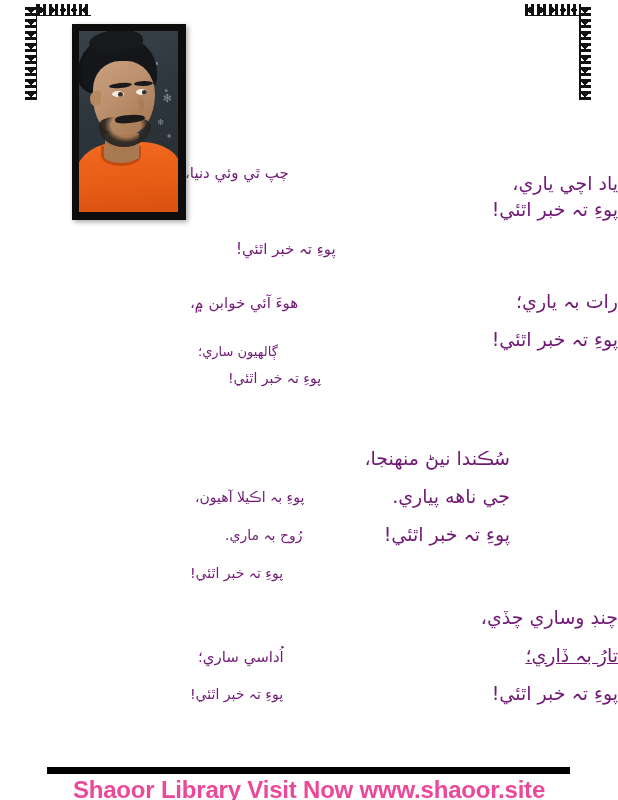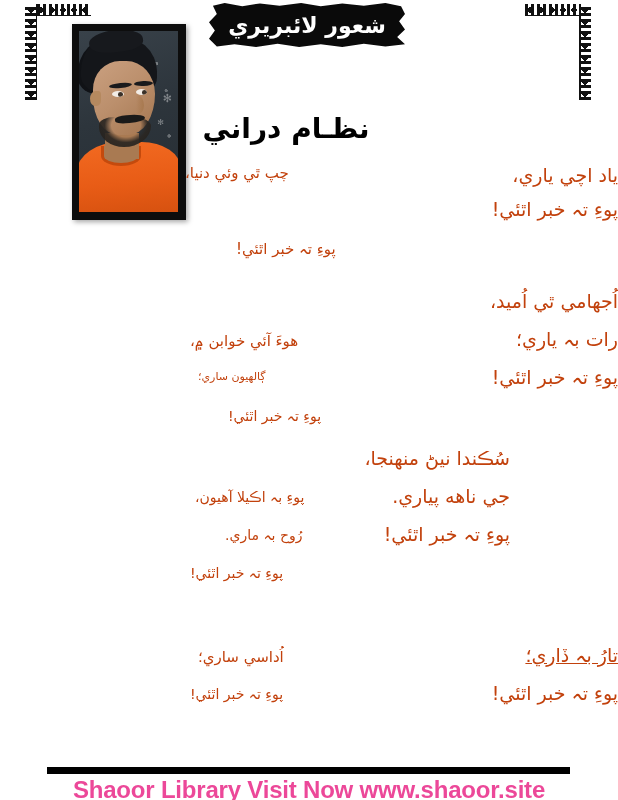--- a/index.html
+++ b/index.html
@@ -295,21 +295,21 @@
   }
   .verse-row {
     position: relative;
     display: block;
     height: 38px;
   }
   .verse {
     position: absolute;
     white-space: nowrap;
     direction: rtl;
-    color: #c2410c;
+    color: #701a75;
     font-family: "DejaVu Sans", "Liberation Sans", sans-serif;
     font-size: 19px;
     line-height: 1.2;
   }
 
   
   .footer-rule {
     position: absolute;
     left: 47px;
     top: 767px;
@@ -338,23 +338,20 @@
 
   <div class="corner-orn corner-left">
     <div class="orn-bar-h"></div>
     <div class="orn-bar-v"></div>
   </div>
   <div class="corner-orn corner-right">
     <div class="orn-bar-h"></div>
     <div class="orn-bar-v"></div>
   </div>
 
-  <div class="banner">
-    <span class="banner-text">شعور لائبريري</span>
-  </div>
 
   <div class="photo-frame">
     <div class="photo-inner">
       <div class="photo-bg"></div>
       <span class="photo-spark spark1">✻</span>
       <span class="photo-spark spark2">✻</span>
       <span class="photo-spark spark3">✦</span>
       <div class="fig-shirt">
         <div class="fig-collar"></div>
       </div>
@@ -365,46 +362,42 @@
       <div class="fig-beard"></div>
       <div class="fig-brow brow-l"></div>
       <div class="fig-brow brow-r"></div>
       <div class="fig-eye eye-l"></div>
       <div class="fig-eye eye-r"></div>
       <div class="fig-nose"></div>
       <div class="fig-stache"></div>
     </div>
   </div>
 
-  <div class="poet-name">نظـام دراني</div>
 
   <div class="poem-body" id="poem-body">
       <div class="stanza" style="position: absolute; top: 0px; left: 0px; width: 618px;">
         <div class="verse-row" style="height: 38px;">
-          <span class="verse" style="left: auto; font-size: 19px; top: 4px;">ياد اچي ياري،</span>
+          <span class="verse" style="left: auto; font-size: 19px; top: 12px;">ياد اچي ياري،</span>
           <span class="verse" style="left: 185px; font-size: 15px; top: 4px;">چپ ٿي وئي دنيا،</span>
         </div>
         <div class="verse-row" style="height: 38px;">
           <span class="verse" style="left: auto; font-size: 19px; top: 0px;">پوءِ تہ خبر اٿئي!</span>
         </div>
         <div class="verse-row" style="height: 38px;">
           <span class="verse" style="left: 236px; font-size: 15px; top: 4px;">پوءِ تہ خبر اٿئي!</span>
         </div>
       </div>
       <div class="stanza" style="position: absolute; top: 130px; left: 0px; width: 618px;">
         <div class="verse-row" style="height: 38px;">
-          <span class="verse" style="left: auto; font-size: 19px; top: 0px;">اُجهامي ٿي اُميد،</span>
-        </div>
-        <div class="verse-row" style="height: 38px;">
           <span class="verse" style="left: auto; font-size: 19px; top: 0px;">رات بہ ياري؛</span>
           <span class="verse" style="left: 190px; font-size: 15px; top: 4px;">هوءَ آئي خوابن ۾،</span>
         </div>
         <div class="verse-row" style="height: 38px;">
           <span class="verse" style="left: auto; font-size: 19px; top: 0px;">پوءِ تہ خبر اٿئي!</span>
-          <span class="verse" style="left: 198px; font-size: 11px; top: 4px;">ڳالهيون ساري؛</span>
+          <span class="verse" style="left: 198px; font-size: 13px; top: 16px;">ڳالهيون ساري؛</span>
         </div>
         <div class="verse-row" style="height: 38px;">
           <span class="verse" style="left: 228px; font-size: 14px; top: 4px;">پوءِ تہ خبر اٿئي!</span>
         </div>
       </div>
       <div class="stanza" style="position: absolute; top: 287px; left: 0px; width: 510px;">
         <div class="verse-row" style="height: 38px;">
           <span class="verse" style="left: auto; font-size: 19px; top: 0px;">سُڪندا نيڻ منهنجا،</span>
         </div>
         <div class="verse-row" style="height: 38px;">
@@ -414,20 +407,21 @@
         <div class="verse-row" style="height: 38px;">
           <span class="verse" style="left: auto; font-size: 19px; top: 0px;">پوءِ تہ خبر اٿئي!</span>
           <span class="verse" style="left: 225px; font-size: 14px; top: 4px;">رُوح بہ ماري.</span>
         </div>
         <div class="verse-row" style="height: 38px;">
           <span class="verse" style="left: 190px; font-size: 14px; top: 4px;">پوءِ تہ خبر اٿئي!</span>
         </div>
       </div>
       <div class="stanza" style="position: absolute; top: 446px; left: 0px; width: 618px;">
         <div class="verse-row" style="height: 38px;">
+          <span class="verse" style="left: auto; font-size: 19px; top: 0px;">چنڊ وساري چڏي،</span>
         </div>
         <div class="verse-row" style="height: 38px;">
           <span class="verse" style="left: auto; font-size: 19px; top: 0px; text-decoration: underline;">تارُ بہ ڏاري؛</span>
           <span class="verse" style="left: 198px; font-size: 15px; top: 4px;">اُداسي ساري؛</span>
         </div>
         <div class="verse-row" style="height: 38px;">
           <span class="verse" style="left: auto; font-size: 19px; top: 0px;">پوءِ تہ خبر اٿئي!</span>
           <span class="verse" style="left: 190px; font-size: 14px; top: 4px;">پوءِ تہ خبر اٿئي!</span>
         </div>
       </div>

